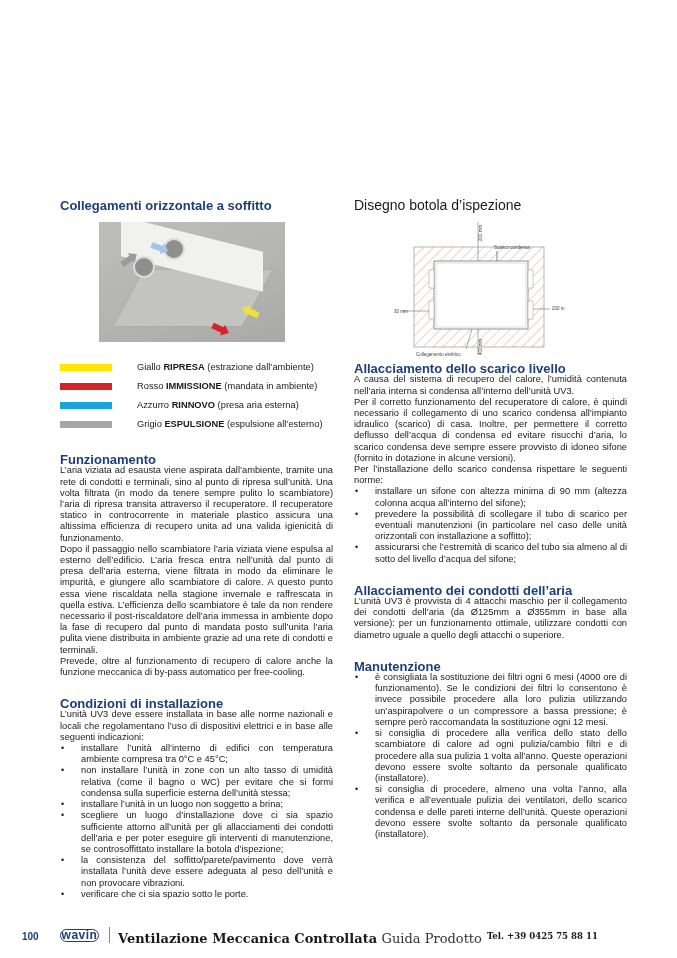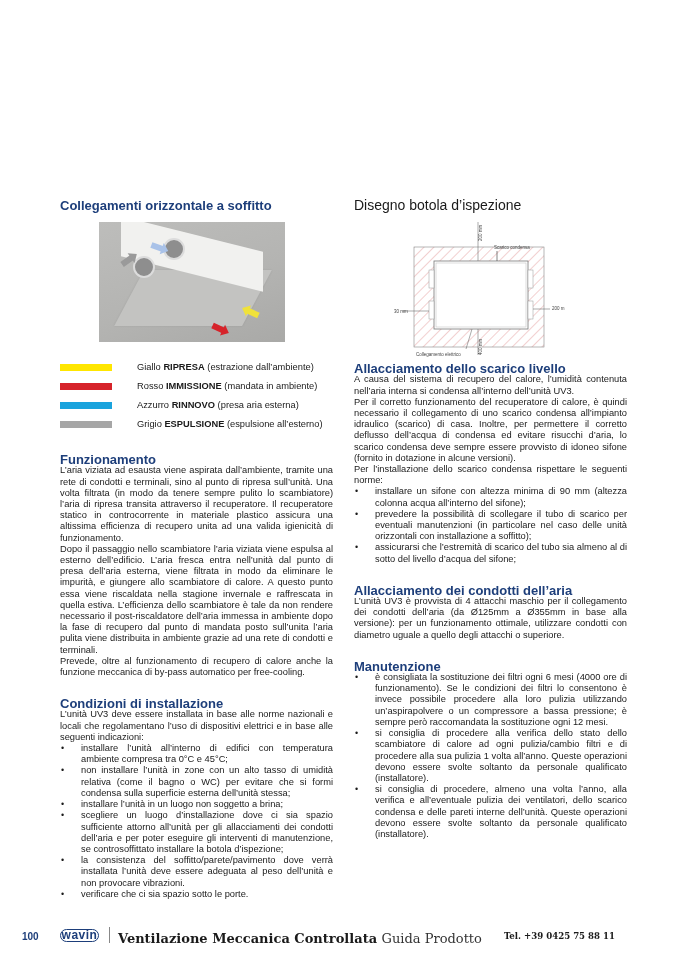--- a/index.html
+++ b/index.html
@@ -33,21 +33,21 @@
 
   .drawing { position: relative; width: 200px; height: 140px; margin: 6px 0 0 40px; }
 
   .footer { position: absolute; left: 0; top: 925px; width: 655px; height: 25px; }
   .page-num { position: absolute; left: 22px; top: 6px; font-weight: bold; color: #1d3e7a; font-size: 10px; }
   .logo { position: absolute; left: 60px; top: 4px; width: 37px; height: 11px; border: 1.3px solid #1d3e7a; border-radius: 7px;
           color: #1d3e7a; font-size: 12px; font-weight: bold; line-height: 11px; text-align: center; letter-spacing: 0.5px; }
   .footer-divider { position: absolute; left: 109px; top: 2px; width: 1px; height: 16px; background: #888; }
   .footer-title { position: absolute; left: 118px; top: 6px; font-family: "DejaVu Serif", serif; font-size: 13px; font-weight: bold; color: #1a1a1a; }
   .footer-sub { font-weight: normal; color: #333; }
-  .footer-tel { position: absolute; right: 40px; top: 6px; font-family: "DejaVu Serif", serif; font-size: 8.6px; font-weight: bold; color: #1a1a1a; }
+  .footer-tel { position: absolute; right: 57px; top: 6px; font-family: "DejaVu Serif", serif; font-size: 8.6px; font-weight: bold; color: #1a1a1a; }
 </style>
 </head>
 <body>
 
 <div class="col col-left">
   <h3 class="heading">Collegamenti orizzontale a soffitto</h3>
 
   <div class="photo">
     <div class="unit-bottom"></div>
     <div class="unit-side"></div>

